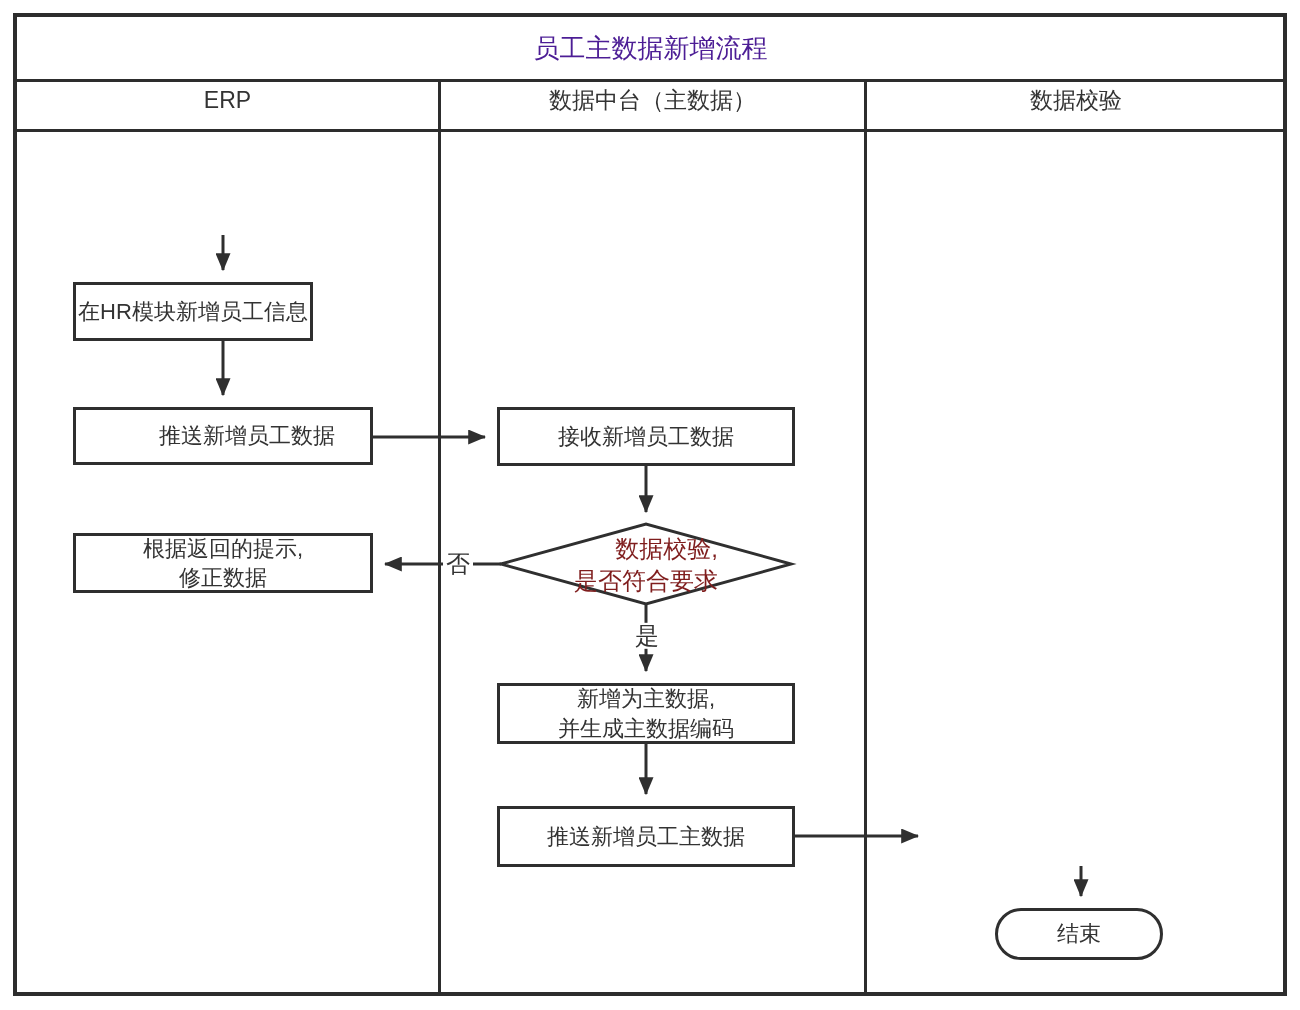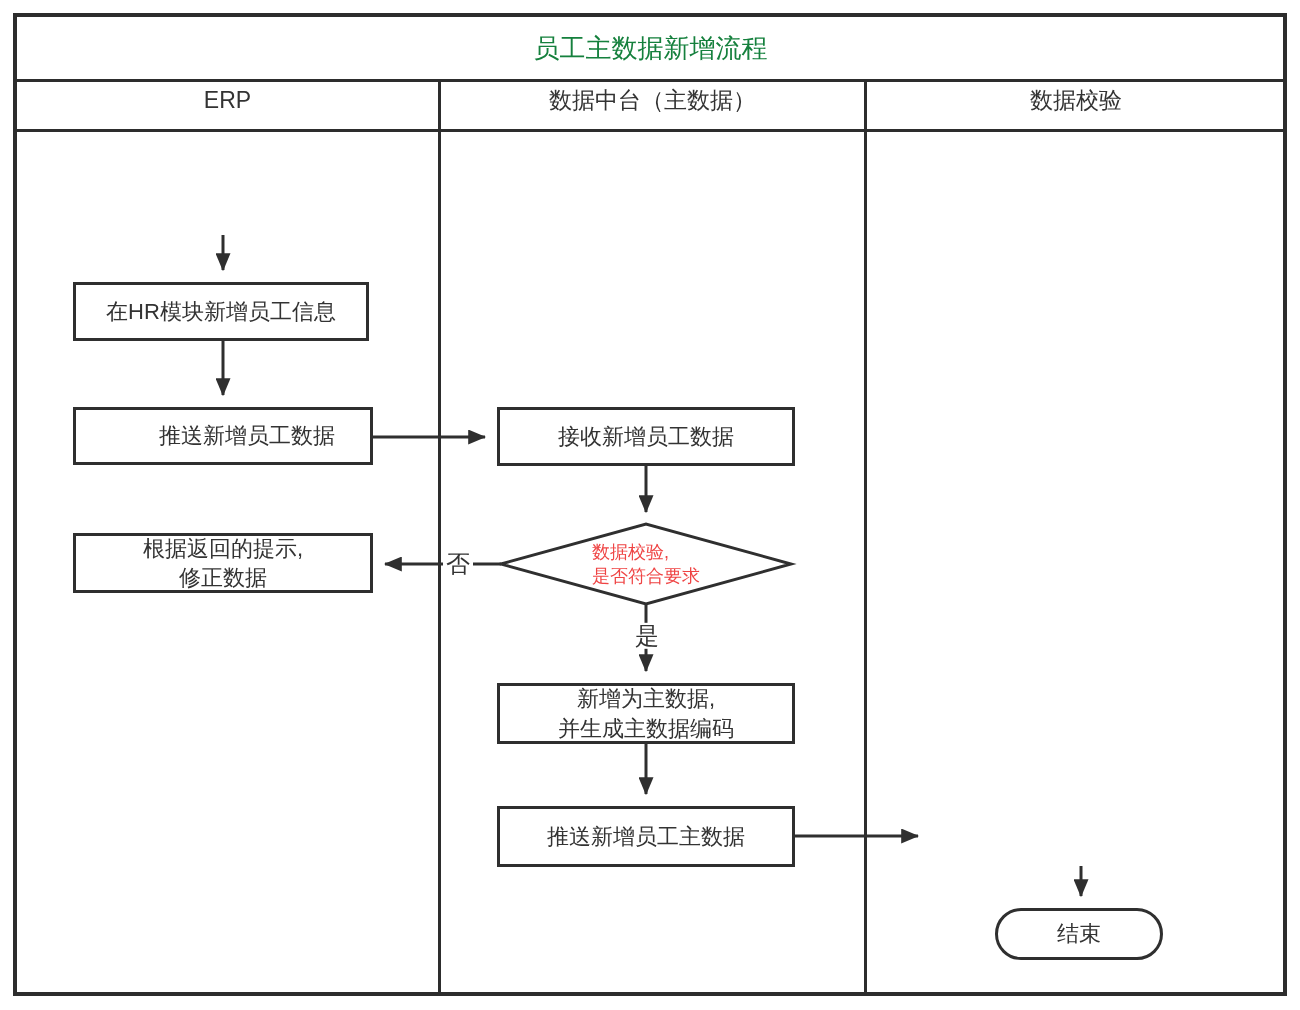--- a/index.html
+++ b/index.html
@@ -36,21 +36,21 @@
     width: 3px;
     background: #2d2d2d;
     z-index: 1;
   }
   .chart-title {
     position: absolute;
     left: 16px; top: 17px;
     width: 1269px; height: 63px;
     display: flex; align-items: center; justify-content: center;
     font-size: 26px;
-    color: #15803d;
+    color: #4c1d95;
     z-index: 2;
   }
   .lane-header {
     position: absolute;
     top: 82px; height: 37px;
     display: flex; align-items: center; justify-content: center;
     font-size: 23px;
     color: #333333;
     z-index: 2;
   }
@@ -76,42 +76,42 @@
     line-height: 1.32;
     color: #333333;
     white-space: pre-line;
     z-index: 3;
   }
   .node.pill { border-radius: 26px; }
 
   .diamond-label {
     position: absolute;
     display: flex; align-items: center; justify-content: center;
-    text-align: left;
-    font-size: 18px;
+    text-align: right;
+    font-size: 24px;
     line-height: 1.32;
-    color: #ef4444;
+    color: #7f1d1d;
     white-space: pre-line;
     z-index: 3;
     background: transparent;
   }
   .edge-label {
     position: absolute;
     transform: translate(-50%, -50%);
     background: #ffffff;
     padding: 0 3px;
     font-size: 24px;
     color: #333333;
     z-index: 3;
     line-height: 1.1;
   }
 
   
   #n-start          { left: 138px; top: 183px; width: 170px; height: 52px; }
-  #n-add-hr         { left: 73px;  top: 282px; width: 296px; height: 59px; }
+  #n-add-hr         { left: 73px;  top: 282px; width: 240px; height: 59px; }
   #n-push-new       { left: 73px;  top: 407px; width: 300px; height: 58px; padding-left: 48px; }
   #n-fix-data       { left: 73px;  top: 533px; width: 300px; height: 60px; }
   #n-receive-new    { left: 497px; top: 407px; width: 298px; height: 59px; }
   #n-create-master  { left: 497px; top: 683px; width: 298px; height: 61px; }
   #n-push-master    { left: 497px; top: 806px; width: 298px; height: 61px; }
   #n-receive-master { left: 930px; top: 806px; width: 302px; height: 60px; }
   #n-end            { left: 995px; top: 908px; width: 168px; height: 52px; }
   #n-validate-label { left: 521px; top: 527px; width: 250px; height: 76px; }
   #lbl-no  { left: 458px; top: 564px; }
   #lbl-yes { left: 647px; top: 636px; }

